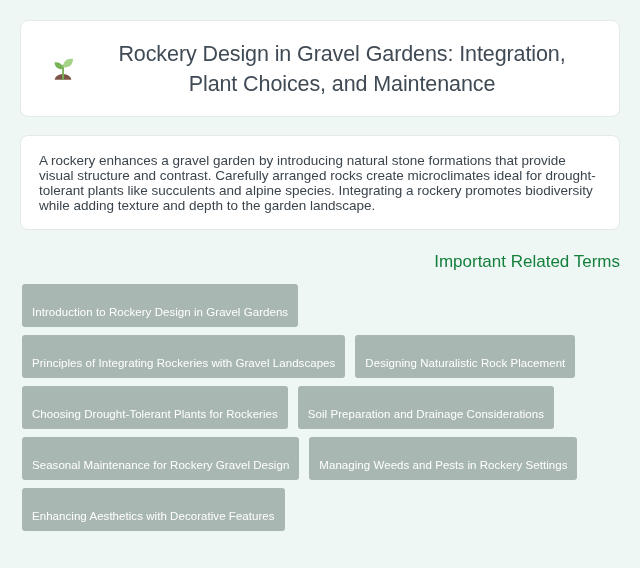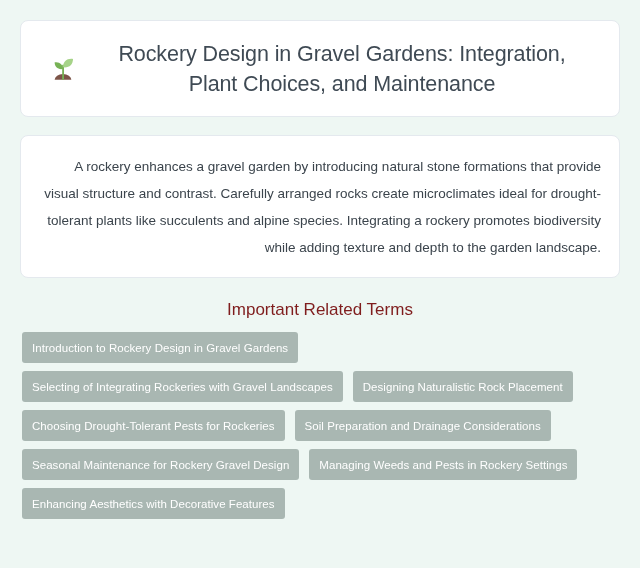--- a/index.html
+++ b/index.html
@@ -59,47 +59,47 @@
     max-width: 500px;
   }
 
   
   .desc-card {
     margin-top: 18px;
     padding: 17px 18px 16px 18px;
   }
   .desc-text {
     font-size: 13.5px;
-    line-height: 27px;
+    line-height: 15px;
     color: #3b444c;
     margin: 0;
-    text-align: right;
+    text-align: left;
   }
 
   
   .terms-heading {
-    text-align: center;
+    text-align: right;
     font-size: 17px;
-    color: #7f1d1d;
+    color: #15803d;
     font-weight: 400;
     margin: 22px 0 12px 0;
   }
   .tag-list {
     display: flex;
     flex-wrap: wrap;
     gap: 8px 10px;
     align-content: flex-start;
     padding: 0 2px;
   }
   .tag {
     background: #a9b7b2;
     color: #ffffff;
     font-size: 11.5px;
     line-height: 13px;
-    padding: 10px 10px 8px 10px;
+    padding: 22px 10px 8px 10px;
     border-radius: 3px;
     white-space: nowrap;
     box-sizing: border-box;
     letter-spacing: 0.05px;
   }
 
   
   .footer {
     margin-top: auto;
     margin-bottom: 35px;
@@ -134,23 +134,23 @@
   </div>
 
   <div class="card desc-card">
     <p class="desc-text">A rockery enhances a gravel garden by introducing natural stone formations that provide visual structure and contrast. Carefully arranged rocks create microclimates ideal for drought-tolerant plants like succulents and alpine species. Integrating a rockery promotes biodiversity while adding texture and depth to the garden landscape.</p>
   </div>
 
   <h2 class="terms-heading">Important Related Terms</h2>
 
   <div class="tag-list">
     <span class="tag">Introduction to Rockery Design in Gravel Gardens</span>
-    <span class="tag">Selecting of Integrating Rockeries with Gravel Landscapes</span>
+    <span class="tag">Principles of Integrating Rockeries with Gravel Landscapes</span>
     <span class="tag">Designing Naturalistic Rock Placement</span>
-    <span class="tag">Choosing Drought-Tolerant Pests for Rockeries</span>
+    <span class="tag">Choosing Drought-Tolerant Plants for Rockeries</span>
     <span class="tag">Soil Preparation and Drainage Considerations</span>
     <span class="tag">Seasonal Maintenance for Rockery Gravel Design</span>
     <span class="tag">Managing Weeds and Pests in Rockery Settings</span>
     <span class="tag">Enhancing Aesthetics with Decorative Features</span>
   </div>
 
 
 </div>
 
 </body></html>

